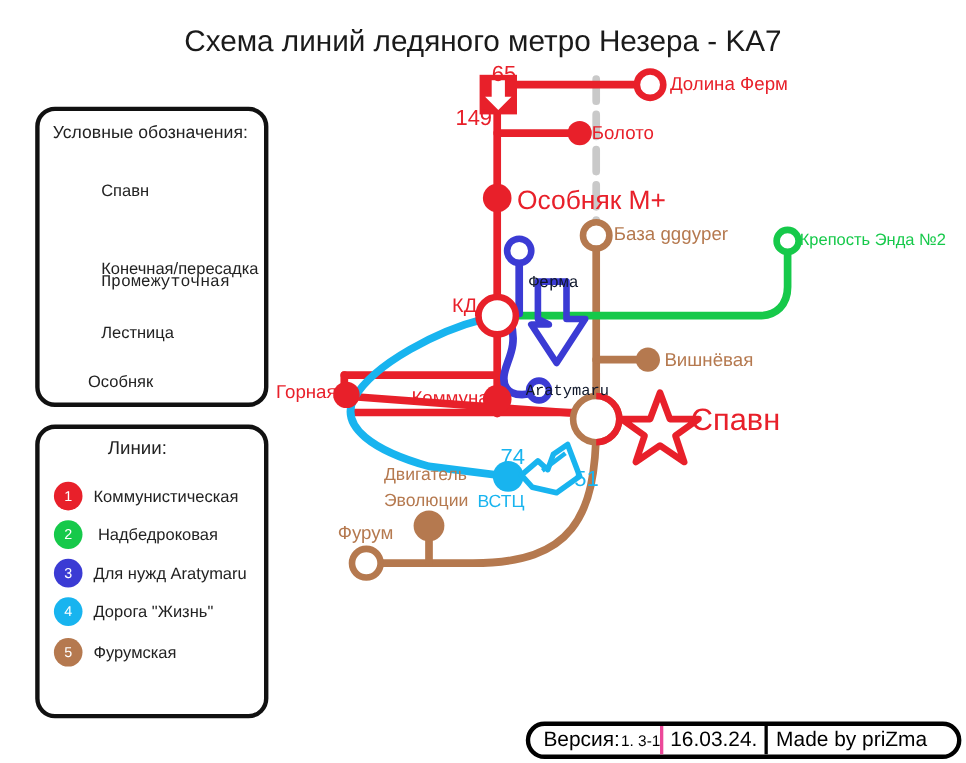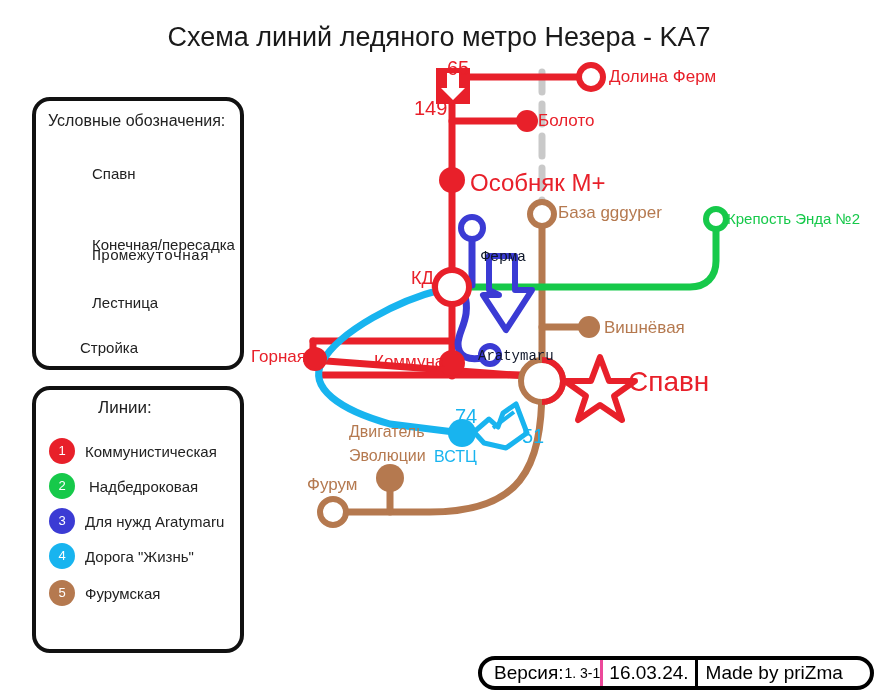--- a/index.html
+++ b/index.html
@@ -162,21 +162,21 @@
   <div class="panel" id="legend-panel"></div>
   <div class="panel" id="lines-panel"></div>
 
   <div class="txt" id="legend-title">Условные обозначения:</div>
   <div class="txt" id="lines-title">Линии:</div>
 
   <div class="txt legend-row-label" style="left:92px;top:165px;">Спавн</div>
   <div class="txt legend-row-label" style="left:92px;top:212px;margin-top:24px;">Конечная/пересадка</div>
   <div class="txt legend-row-label" style="left:92px;top:248px;font-family:Liberation Mono, monospace;">Промежуточная</div>
   <div class="txt legend-row-label" style="left:92px;top:294px;">Лестница</div>
-  <div class="txt legend-row-label" style="left:80px;top:339px;">Стройка</div>
+  <div class="txt legend-row-label" style="left:80px;top:339px;">Особняк</div>
 
   <div class="line-badge" style="left:49px;top:438px;background:#e8202a;">1</div>
   <div class="txt line-row-label" style="left:85px;top:443px;">Коммунистическая</div>
 
   <div class="line-badge" style="left:49px;top:473px;background:#16c94a;">2</div>
   <div class="txt line-row-label" style="left:89px;top:478px;">Надбедроковая</div>
 
   <div class="line-badge" style="left:49px;top:508px;background:#3b3bd4;">3</div>
   <div class="txt line-row-label" style="left:85px;top:513px;">Для нужд Aratymaru</div>
 

